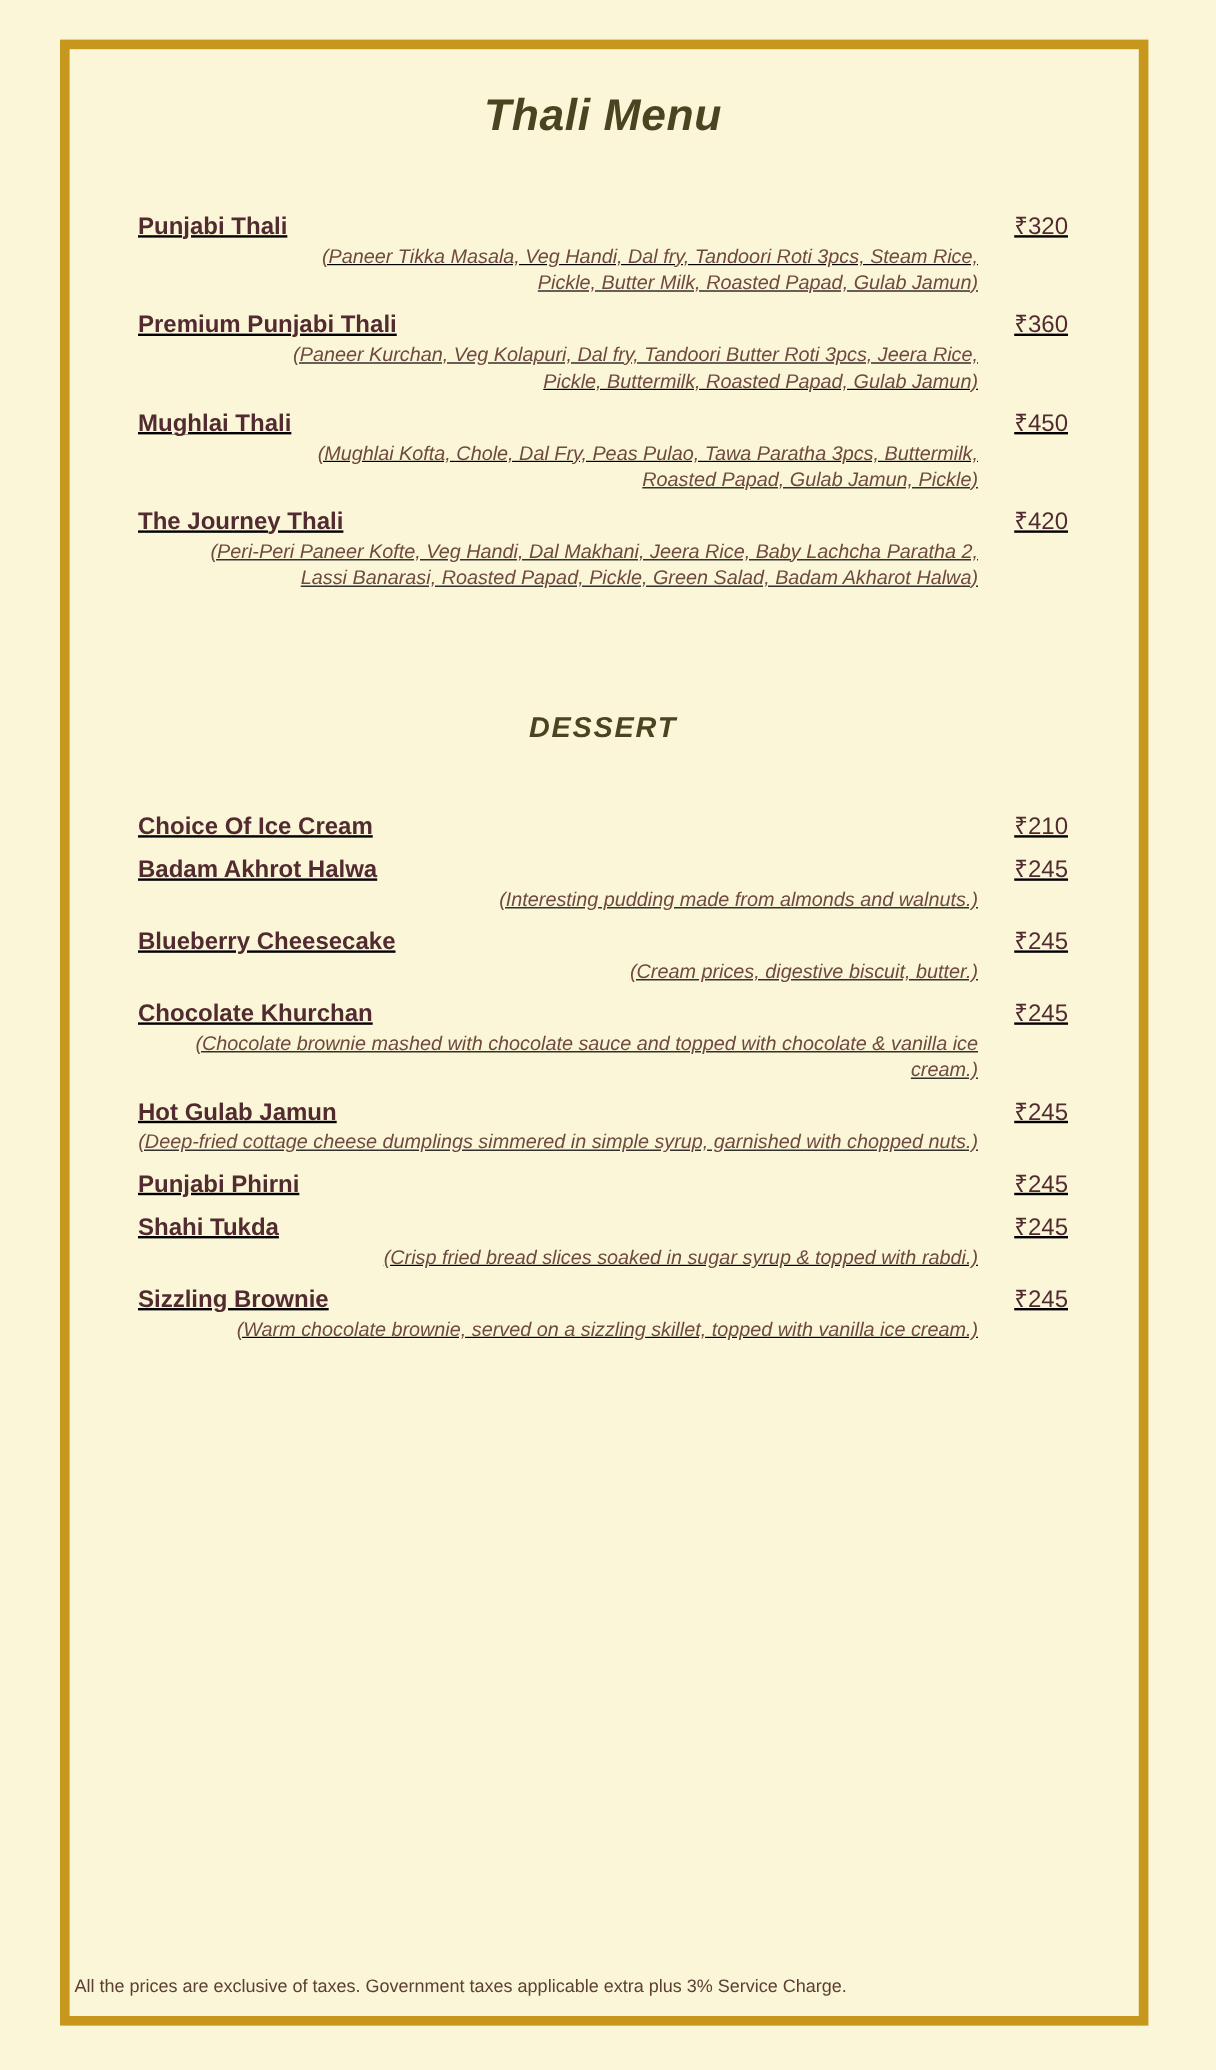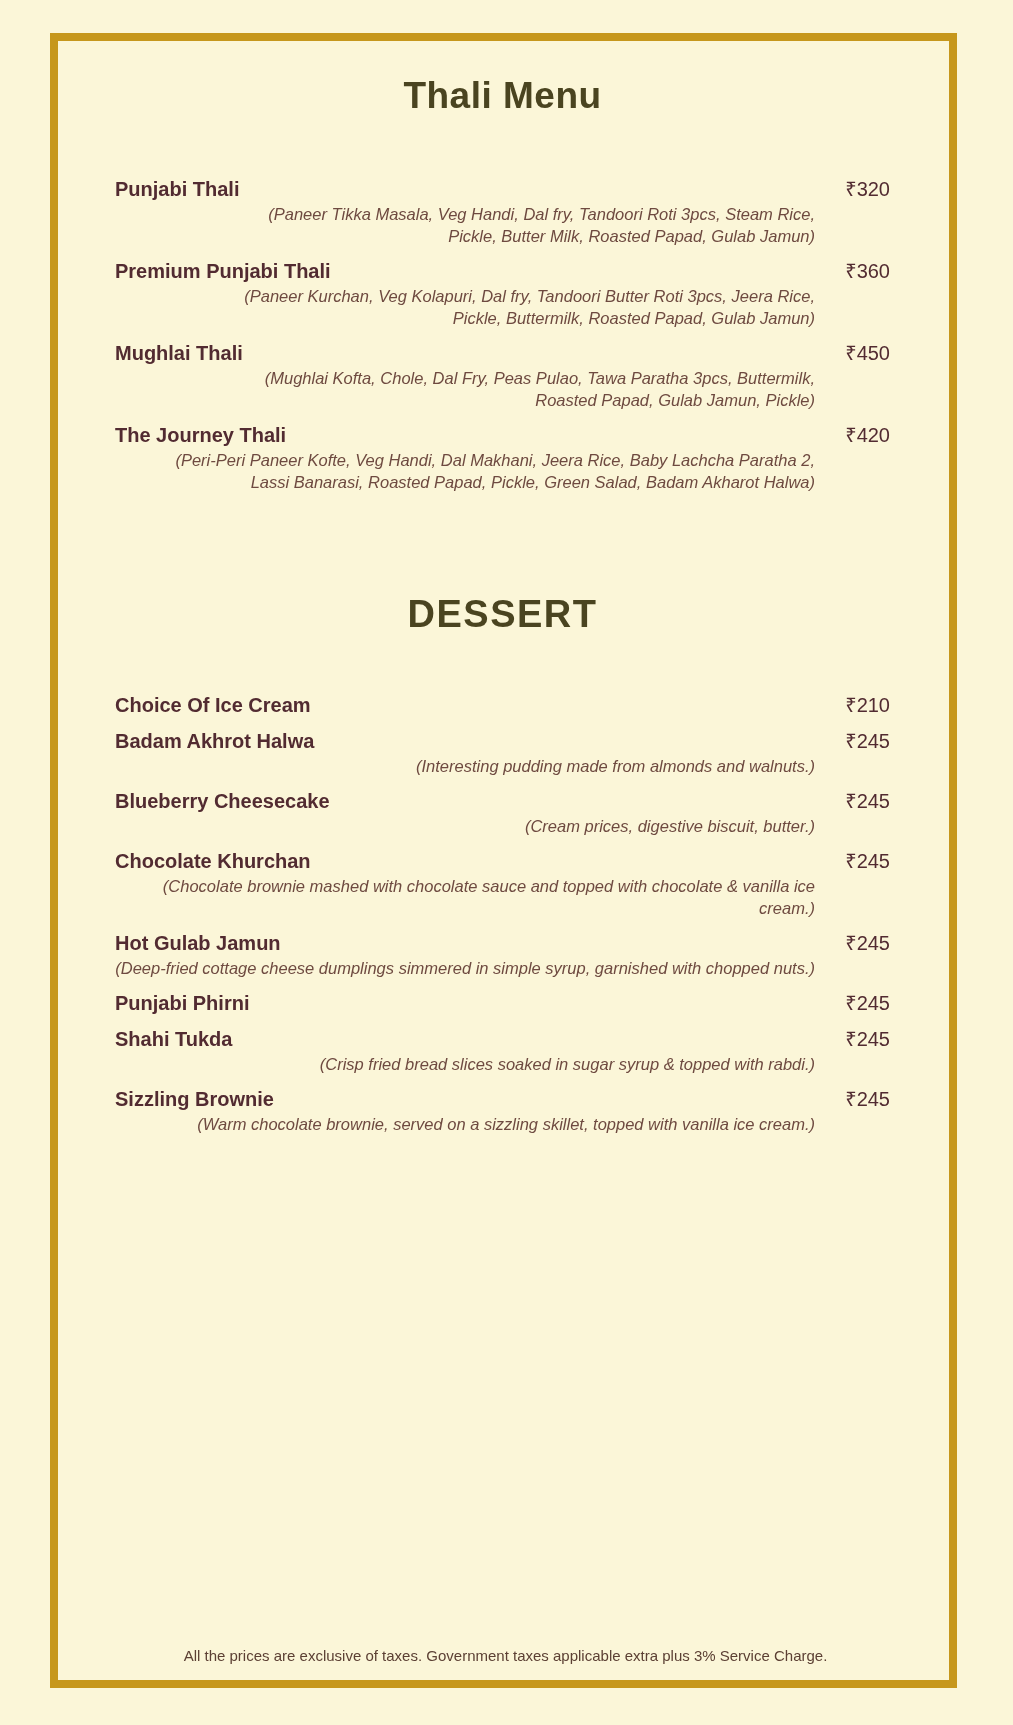--- a/index.html
+++ b/index.html
@@ -28,34 +28,35 @@
     position:absolute;
     left:0;top:0;right:0;bottom:0;
     padding:34px 59px 0 57px;
   }
   .section-title{
     margin:0 0 60px 0;
     text-align:center;
     color:var(--heading);
     font-weight:bold;
     line-height:1.15;
+    font-style:italic;
   }
   .menu-section:nth-child(1) .section-title{
     font-size:37px;
     letter-spacing:0.5px;
   }
   .menu-section:nth-child(2){
     margin-top:100px;
   }
   .menu-section:nth-child(2) .section-title{
-    font-size:38px;
+    font-size:24px;
     letter-spacing:1.5px;
     margin-bottom:58px;
   }
-  .menu-item{margin-bottom:13px;}
+  .menu-item{margin-bottom:13px;text-decoration:underline;}
   .item-row{
     display:flex;
     justify-content:space-between;
     align-items:flex-start;
   }
   .item-name{
     font-size:20px;
     font-weight:bold;
     color:var(--maroon);
     line-height:23px;
@@ -73,21 +74,21 @@
     font-style:italic;
     color:var(--desc);
     line-height:22px;
     white-space:pre-line;
     max-width:700px;
     text-align:right;
   }
   .footer-note{
     position:absolute;
     left:4px;right:0;bottom:16px;
-    text-align:center;
+    text-align:left;
     font-size:15px;
     color:var(--footer);
   }
 </style>
 </head>
 <body>
 
 <div class="frame">
   <div class="content">
     <div id="sections">

